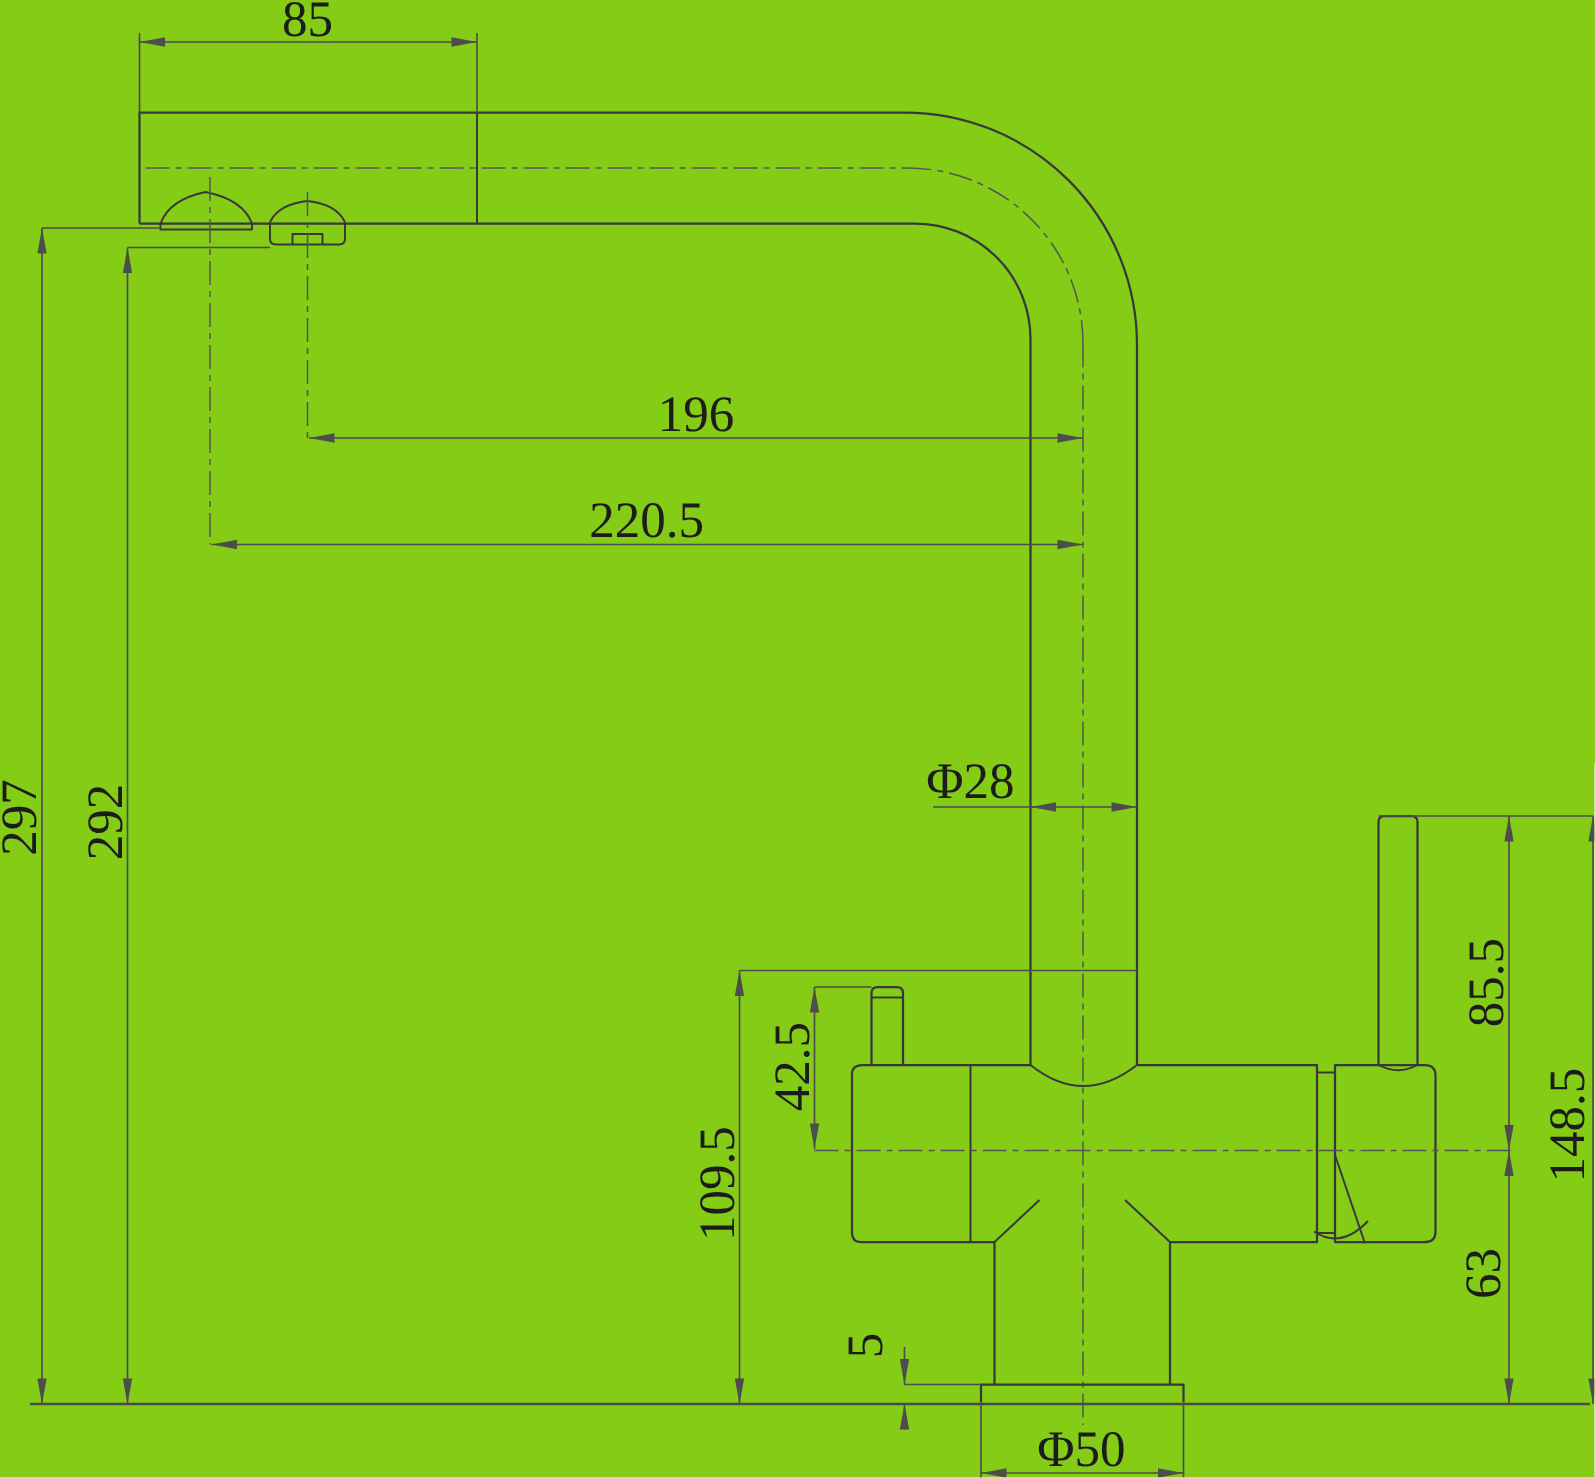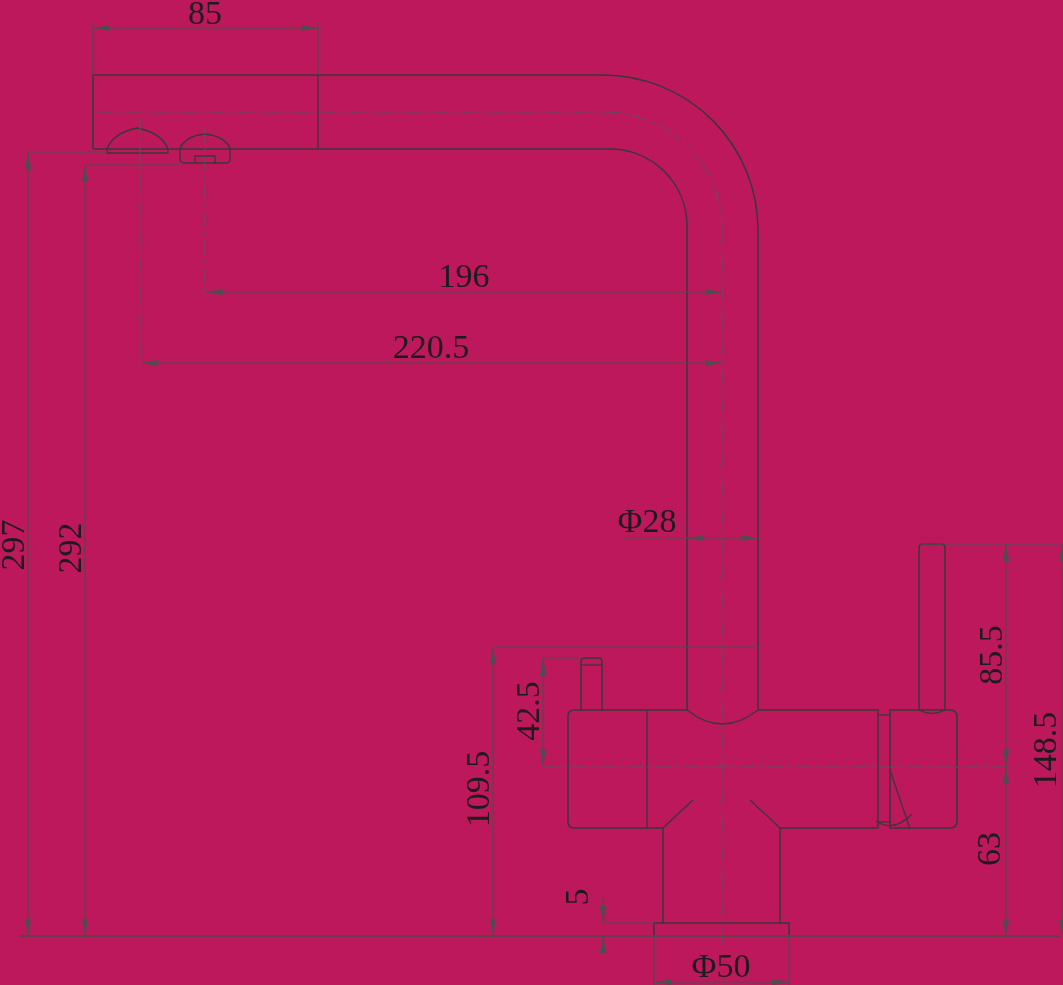--- a/index.html
+++ b/index.html
@@ -1,16 +1,16 @@
 <!DOCTYPE html>
 <html><head>
 <meta charset="utf-8">
 <style>
   html,body{margin:0;padding:0;background:#ffffff;}
-  .stage{position:relative;width:1063px;height:985px;background:#be185d;overflow:hidden;
+  .stage{position:relative;width:1063px;height:985px;background:#84cc16;overflow:hidden;
          font-family:"Liberation Serif", serif;}
   svg{display:block}
   .ol{fill:none;stroke:#383838;stroke-width:1.5;stroke-linejoin:round;stroke-linecap:butt}
   .ol2{fill:none;stroke:#383838;stroke-width:1.3;stroke-linejoin:round}
   .dl{fill:none;stroke:#4d4d4d;stroke-width:1.1}
   .cl{fill:none;stroke:#555555;stroke-width:1;stroke-dasharray:16 4 4 4}
   .ground{fill:none;stroke:#4a4a4a;stroke-width:1.7}
   .dt{font-family:"Liberation Serif", serif;font-size:34px;fill:#1c1c1c}
   .mid{text-anchor:middle}
 </style>

